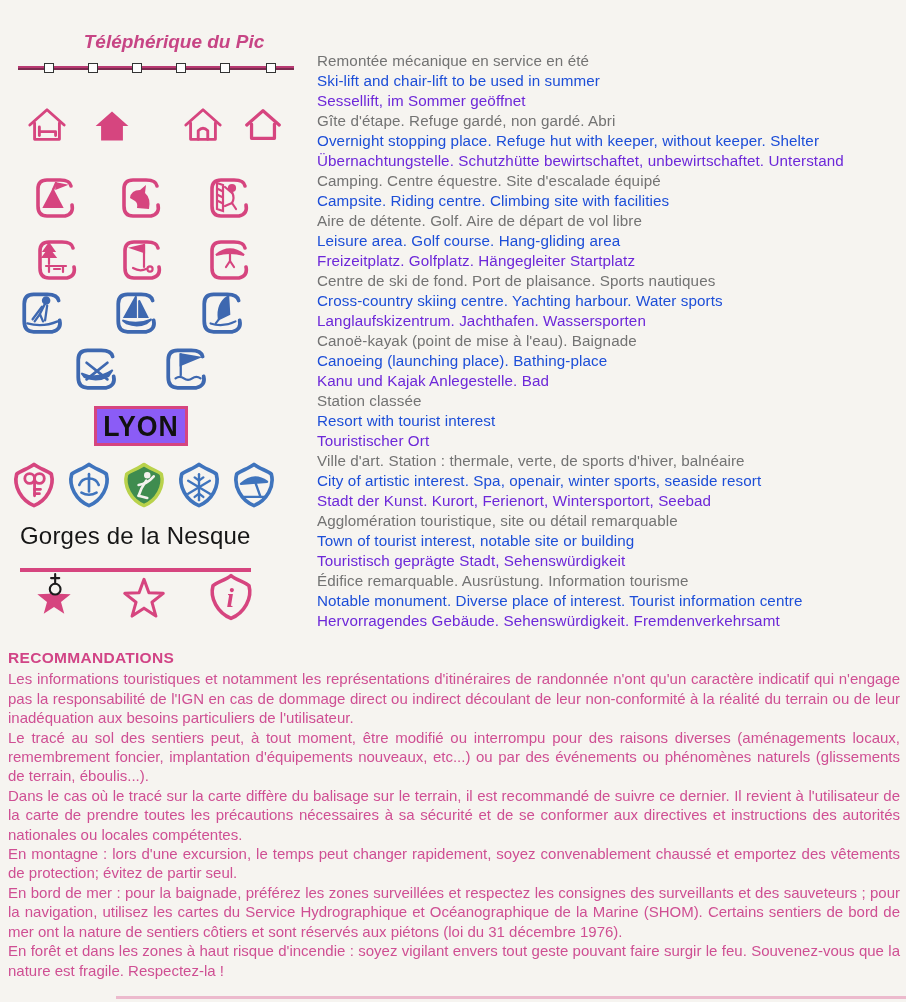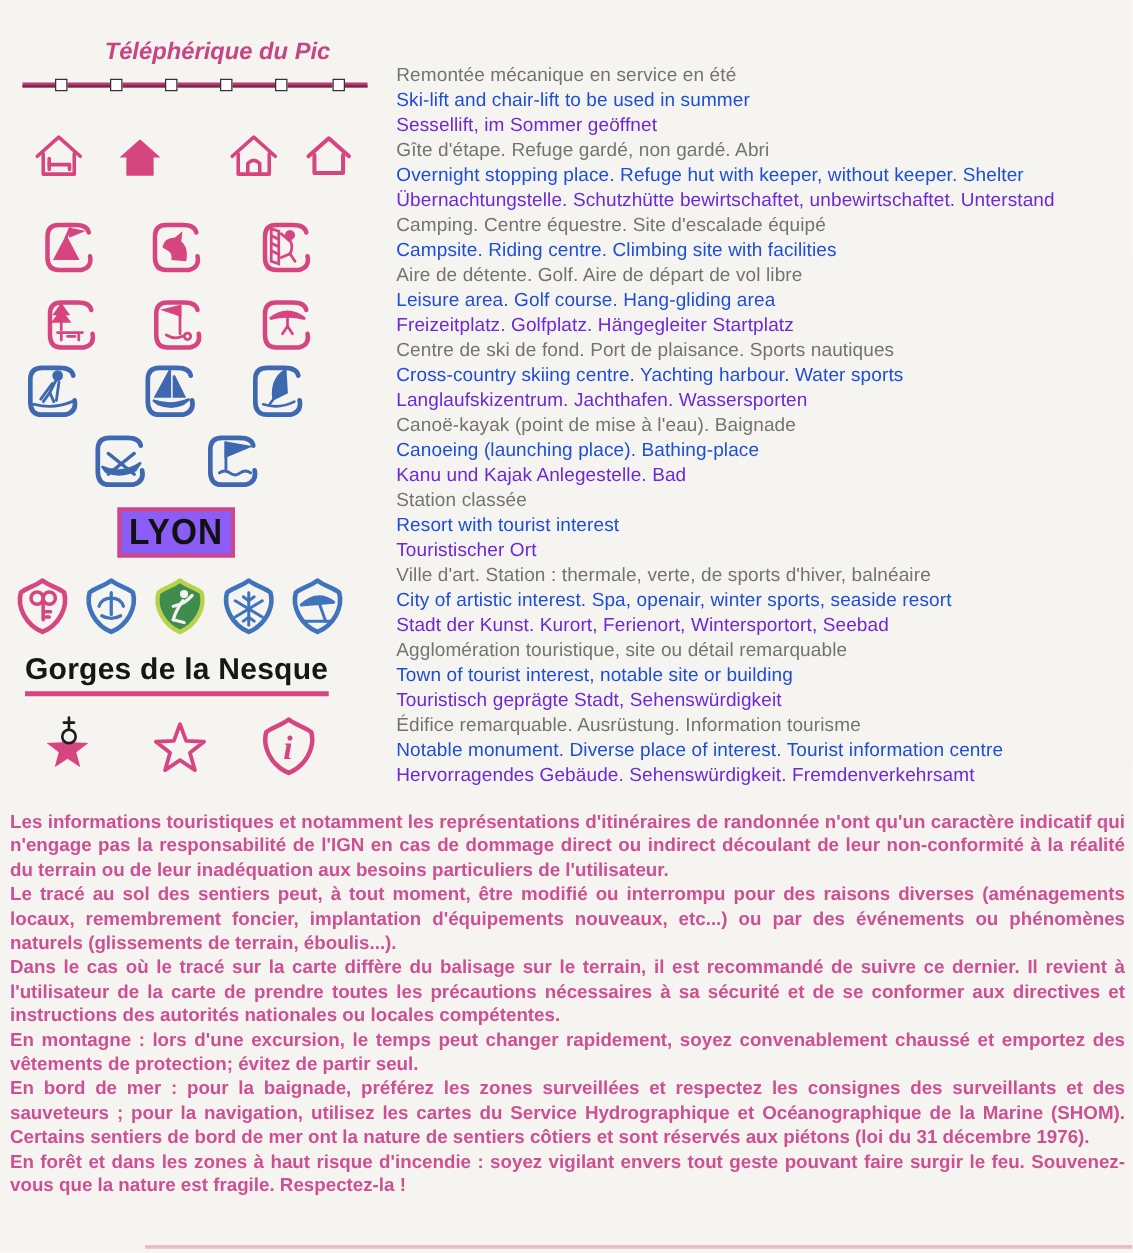--- a/index.html
+++ b/index.html
@@ -36,32 +36,32 @@
     border:3px solid #d6457f;background:#8b5cf6;
     display:flex;align-items:center;justify-content:center;
   }
   .lyon-box span{
     font-size:29px;font-weight:bold;color:#111;letter-spacing:1px;
     transform:scaleX(.92);line-height:1;
   }
   
   .gorges{
     position:absolute;left:20px;top:522px;
-    font-size:24px;font-weight:bold;color:#161616;letter-spacing:.2px;
-    border-bottom:4.5px solid #d6457f;padding-bottom:3px;
+    font-size:24px;font-weight:normal;color:#161616;letter-spacing:.2px;
+    border-bottom:4.5px solid #d6457f;padding-bottom:18px;
   }
   
   .reco{
     position:absolute;left:8px;top:648px;width:892px;
     color:#cf4f93;font-size:15px;line-height:19.4px;text-align:justify;
   }
   .reco h2{
     margin:0 0 2px 0;font-size:15.5px;letter-spacing:.3px;color:#d14486;
   }
-  .reco p{margin:0;font-weight:bold;}
+  .reco p{margin:0;}
   .bottom-line{
     position:absolute;left:116px;top:996px;width:790px;height:3px;
     background:#e48ab1;opacity:.55;
   }
 </style>
 </head>
 <body>
 
 <div class="page">
 
@@ -329,20 +329,21 @@
     <div class="de">Stadt der Kunst. Kurort, Ferienort, Wintersportort, Seebad</div>
     <div class="fr">Agglomération touristique, site ou détail remarquable</div>
     <div class="en">Town of tourist interest, notable site or building</div>
     <div class="de">Touristisch geprägte Stadt, Sehenswürdigkeit</div>
     <div class="fr">Édifice remarquable. Ausrüstung. Information tourisme</div>
     <div class="en">Notable monument. Diverse place of interest. Tourist information centre</div>
     <div class="de">Hervorragendes Gebäude. Sehenswürdigkeit. Fremdenverkehrsamt</div>
   </div>
 
   <div class="reco">
+    <h2>RECOMMANDATIONS</h2>
     <p>Les informations touristiques et notamment les représentations d'itinéraires de randonnée n'ont qu'un caractère indicatif qui n'engage pas la responsabilité de l'IGN en cas de dommage direct ou indirect découlant de leur non-conformité à la réalité du terrain ou de leur inadéquation aux besoins particuliers de l'utilisateur.</p>
     <p>Le tracé au sol des sentiers peut, à tout moment, être modifié ou interrompu pour des raisons diverses (aménagements locaux, remembrement foncier, implantation d'équipements nouveaux, etc...) ou par des événements ou phénomènes naturels (glissements de terrain, éboulis...).</p>
     <p>Dans le cas où le tracé sur la carte diffère du balisage sur le terrain, il est recommandé de suivre ce dernier. Il revient à l'utilisateur de la carte de prendre toutes les précautions nécessaires à sa sécurité et de se conformer aux directives et instructions des autorités nationales ou locales compétentes.</p>
     <p>En montagne : lors d'une excursion, le temps peut changer rapidement, soyez convenablement chaussé et emportez des vêtements de protection; évitez de partir seul.</p>
     <p>En bord de mer : pour la baignade, préférez les zones surveillées et respectez les consignes des surveillants et des sauveteurs ; pour la navigation, utilisez les cartes du Service Hydrographique et Océanographique de la Marine (SHOM). Certains sentiers de bord de mer ont la nature de sentiers côtiers et sont réservés aux piétons (loi du 31 décembre 1976).</p>
     <p>En forêt et dans les zones à haut risque d'incendie : soyez vigilant envers tout geste pouvant faire surgir le feu. Souvenez-vous que la nature est fragile. Respectez-la !</p>
   </div>
 
   <div class="bottom-line"></div>
 </div>

